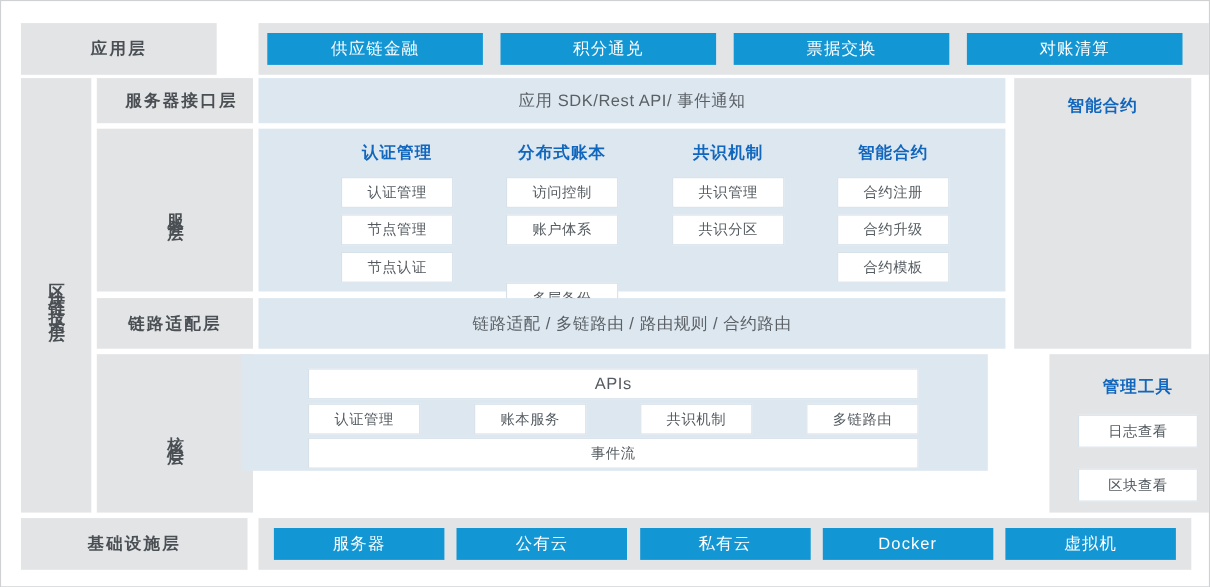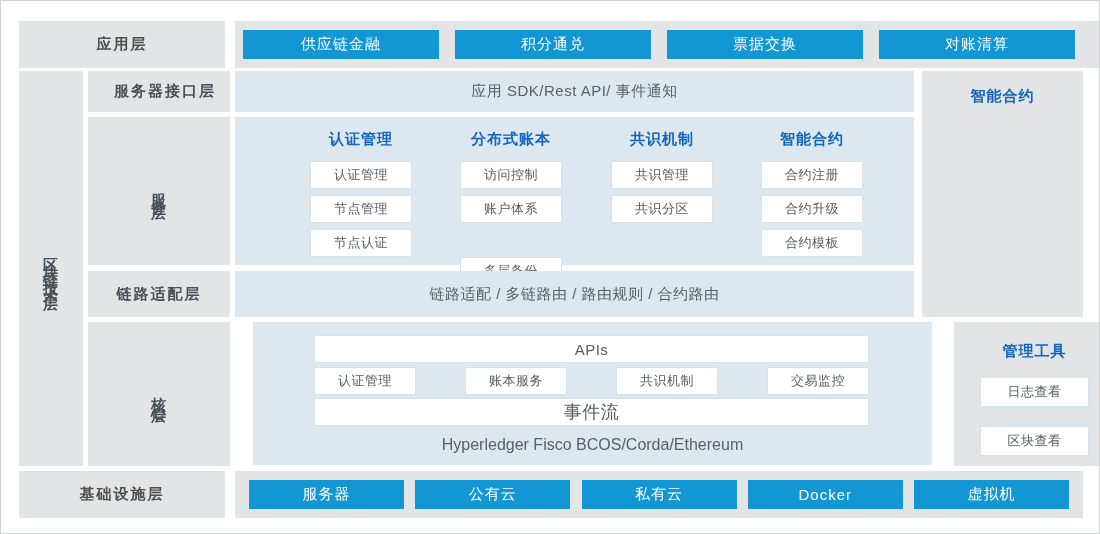--- a/index.html
+++ b/index.html
@@ -54,21 +54,21 @@
     color:#1166bd;letter-spacing:1px;
   }
   .stack{display:flex;flex-direction:column;gap:6px;align-items:center;}
   .row4{display:flex;justify-content:space-between;}
 </style>
 </head>
 <body>
 
 <div id="root">
 
-  <div class="abs gray layer-label" style="left:18px;top:20px;width:206px;height:47px;">
+  <div class="abs gray layer-label" style="left:18px;top:20px;width:178px;height:47px;">
     <span>应用层</span>
   </div>
   <div class="abs gray" style="left:234px;top:20px;width:1016px;height:47px;">
     <div class="abs row4" style="left:8px;top:9px;width:832px;height:29px;">
       <div class="blue-btn" style="width:196px;height:29px;">
         <span>供应链金融</span>
       </div>
       <div class="blue-btn" style="width:196px;height:29px;">
         <span>积分通兑</span>
       </div>
@@ -158,48 +158,45 @@
   <div class="abs gray layer-label" style="left:87px;top:270px;width:142px;height:46px;">
     <span>链路适配层</span>
   </div>
   <div class="abs lightblue" style="left:234px;top:270px;width:679px;height:46px;">
     <div class="band-text">链路适配 / 多链路由 / 路由规则 / 合约路由</div>
   </div>
 
   <div class="abs gray vert-label" style="left:87px;top:321px;width:142px;height:144px;letter-spacing:6px;">
     <span>核心层</span>
   </div>
-  <div class="abs lightblue" style="left:252px;top:321px;width:679px;height:143px;">
+  <div class="abs lightblue" style="left:218px;top:321px;width:679px;height:106px;">
 
     <div class="abs white-box" style="left:61px;top:13px;width:555px;height:28px;font-size:15px;">
       <span>APIs</span>
     </div>
 
     <div class="abs row4" style="left:61px;top:45px;width:555px;height:26px;">
       <div class="white-box" style="width:100px;height:26px;">
         <span>认证管理</span>
         </div>
       <div class="white-box" style="width:100px;height:26px;">
         <span>账本服务</span>
         </div>
       <div class="white-box" style="width:100px;height:26px;">
         <span>共识机制</span>
         </div>
       <div class="white-box" style="width:100px;height:26px;">
-        <span>交易监控</span>
-        </div>
-    </div>
-
-    <div class="abs white-box" style="left:61px;top:76px;width:555px;height:28px;font-size:18px;">
+        <span>多链路由</span>
+        </div>
+    </div>
+
+    <div class="abs white-box" style="left:61px;top:76px;width:555px;height:28px;font-size:13px;">
       <span>事件流</span>
     </div>
 
-    <div class="abs" style="left:0;top:108px;width:679px;height:30px;display:flex;align-items:center;justify-content:center;font-size:16px;color:#5b6065;">
-      <span>Hyperledger Fisco BCOS/Corda/Ethereum</span>
-    </div>
   </div>
 
   <div class="abs gray" style="left:921px;top:70px;width:161px;height:246px;">
     <div class="panel-title" style="margin-top:16px;">智能合约</div>
   </div>
 
   <div class="abs gray" style="left:921px;top:321px;width:161px;height:144px;margin-left:32px;">
     <div class="panel-title" style="margin-top:20px;">管理工具</div>
     <div class="stack" style="margin-top:16px;gap:19px;">
       <div class="white-box" style="width:107px;height:28px;">

